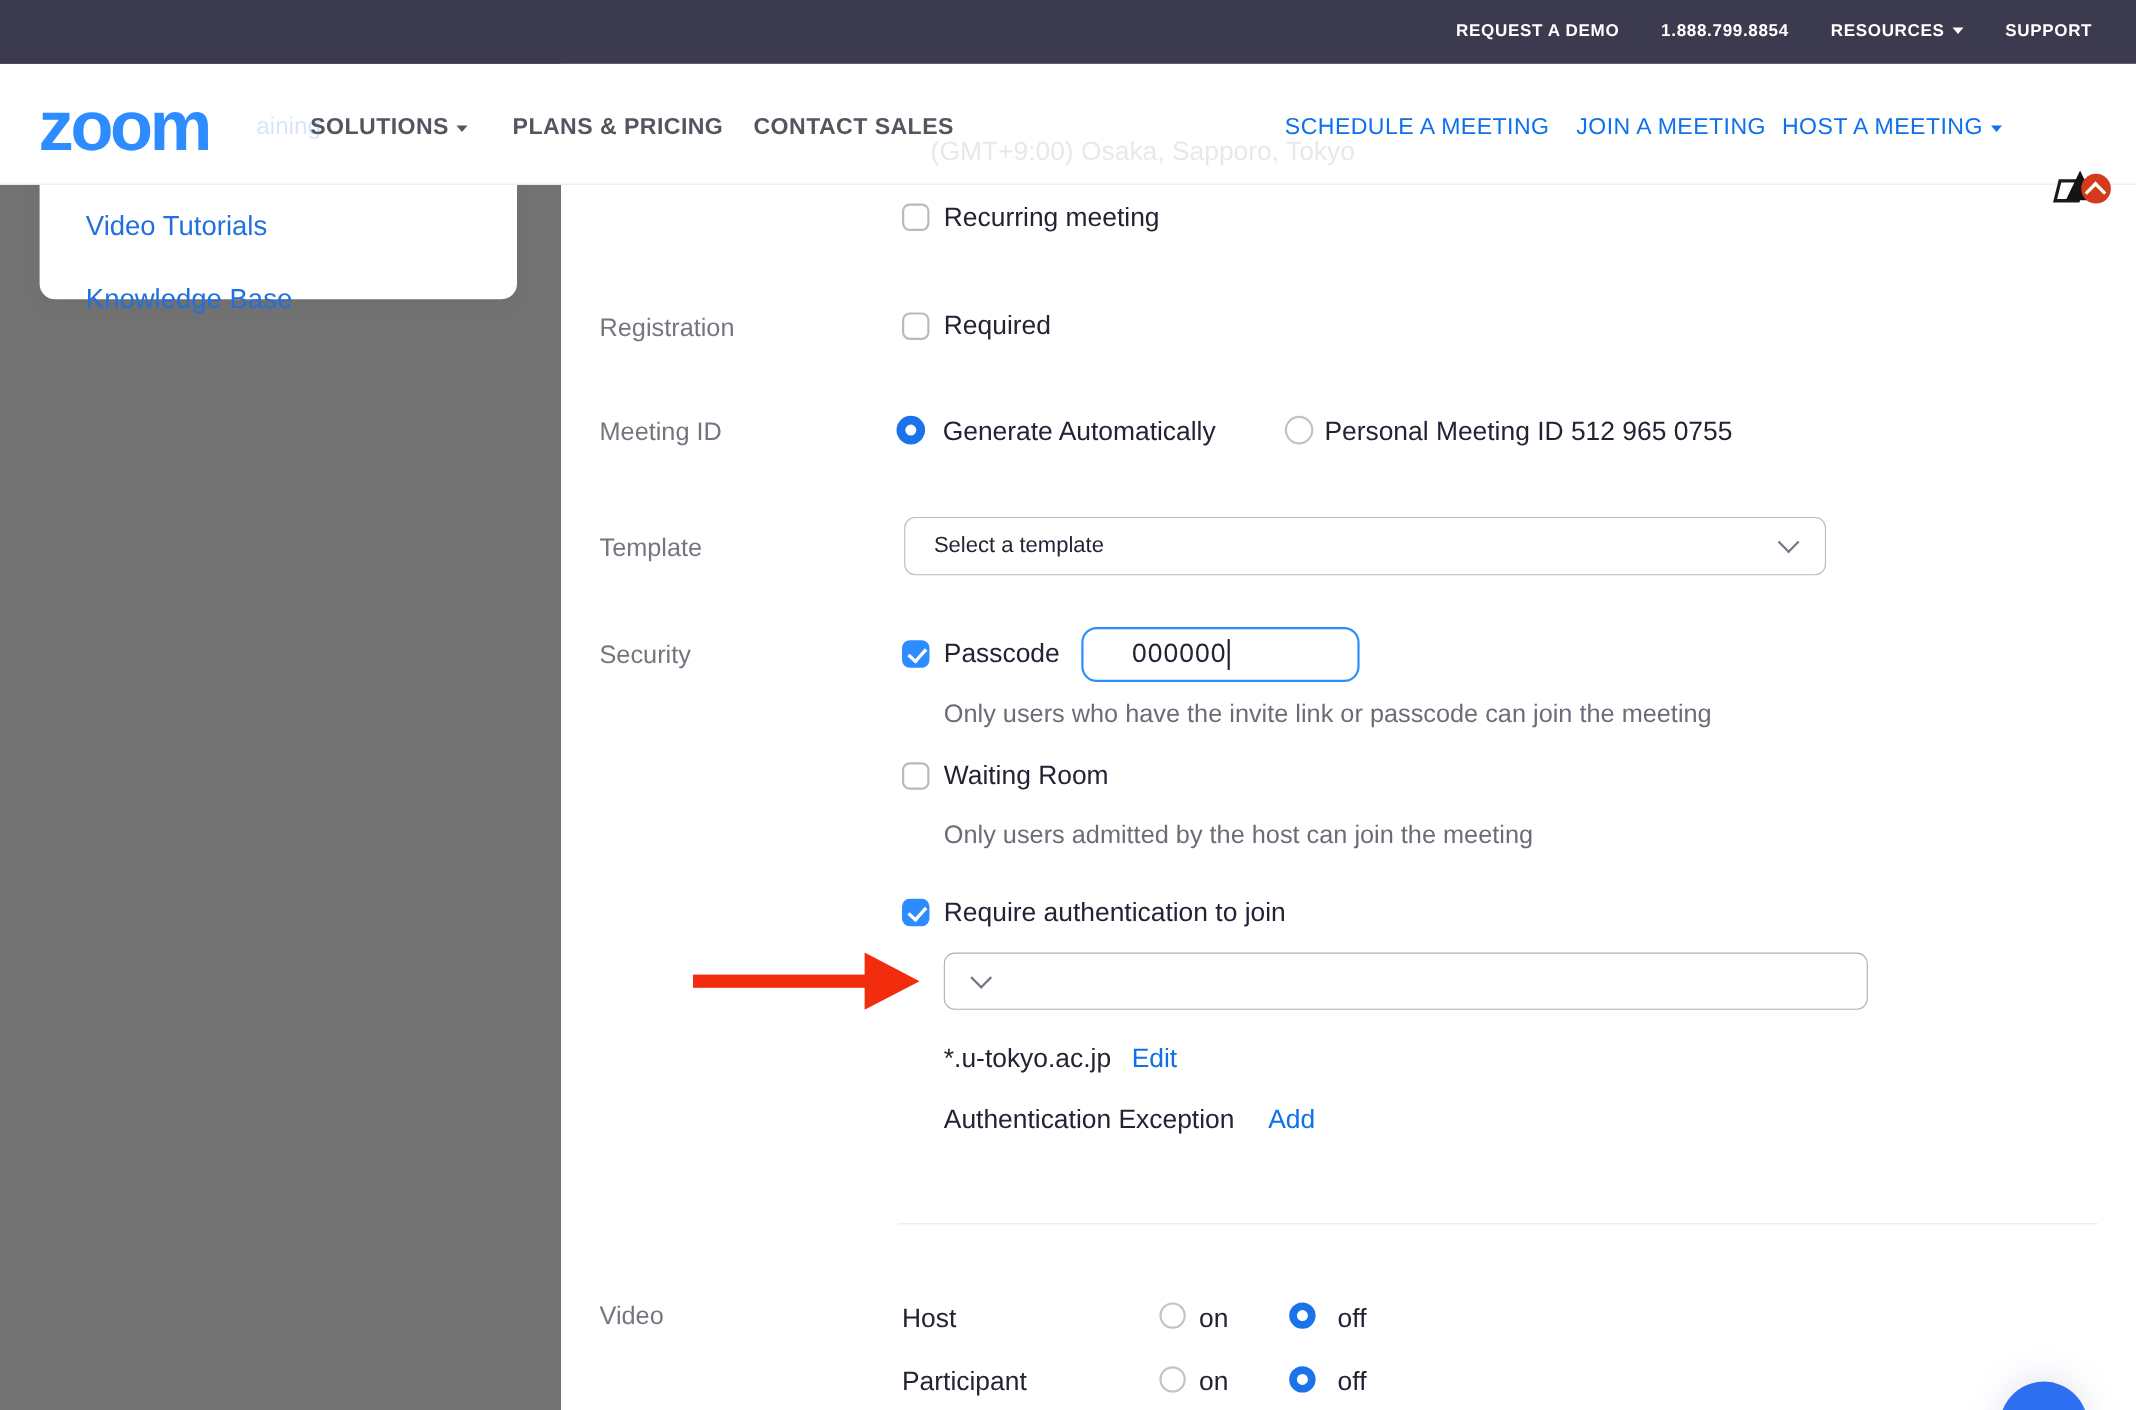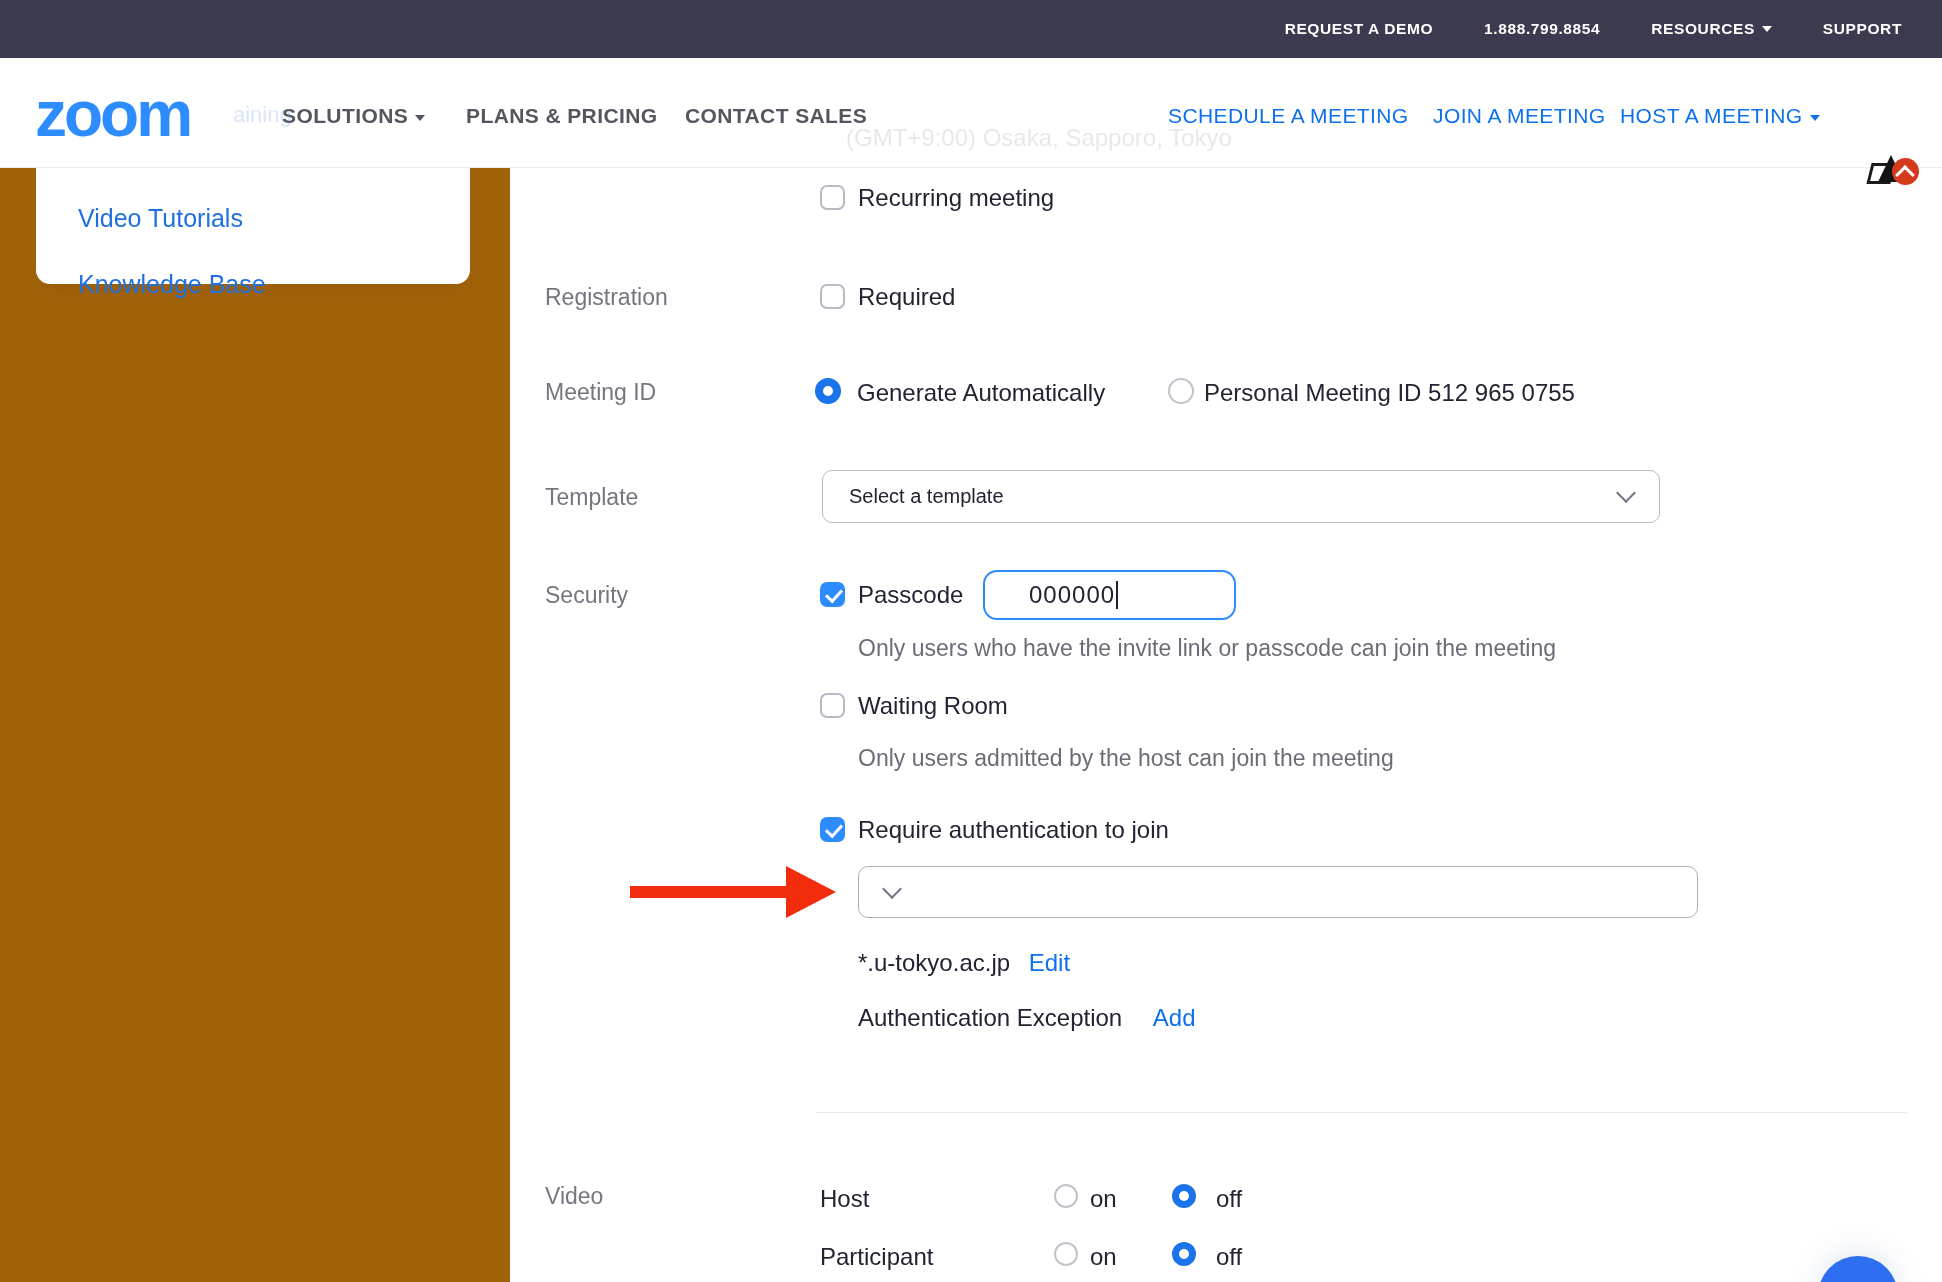--- a/index.html
+++ b/index.html
@@ -4,21 +4,21 @@
 <style>
   html,body{margin:0;padding:0}
   body{
     width:1942px;height:1282px;overflow:hidden;position:relative;
     background:#ffffff;font-family:"Liberation Sans",sans-serif;
     -webkit-font-smoothing:antialiased;
   }
 
   
   .topbar{position:absolute;top:0;left:0;right:0;height:58px;background:#3c3a4e;
-    display:flex;justify-content:flex-end;align-items:center;gap:51px;
+    display:flex;justify-content:flex-end;align-items:center;gap:38px;
     padding-right:40px;box-sizing:border-box;z-index:8}
   .topbar-item{color:#ffffff;font-size:15.5px;font-weight:600;letter-spacing:.6px;cursor:pointer;white-space:nowrap}
   .caret{display:inline-block;width:0;height:0;border-left:5px solid transparent;
     border-right:5px solid transparent;border-top:6px solid currentColor;margin-left:7px;vertical-align:2px}
 
   
   .nav{position:absolute;top:58px;left:0;right:0;height:109px;background:#ffffff;
     border-bottom:1px solid #ececf1;z-index:6}
   .logo{position:absolute;left:35px;top:24px;font-size:64px;font-weight:800;
     color:#2d8cff;letter-spacing:-3px;line-height:1;cursor:pointer}
@@ -32,21 +32,21 @@
   .av-tri{position:absolute;left:9px;top:0;width:0;height:0;border-left:13px solid transparent;border-right:13px solid transparent;border-bottom:27px solid #141414}
   .av-circle{position:absolute;right:0;top:3px;width:27px;height:27px;border-radius:50%;background:#d53a1d}
   .av-chev{position:absolute;right:7px;top:13px;width:11px;height:11px;border-left:3px solid #fff;border-top:3px solid #fff;transform:rotate(45deg)}
 
   
   .ghost{position:absolute;z-index:7;pointer-events:none;white-space:nowrap}
   .ghost-tz{left:846px;top:124px;font-size:24px;color:rgba(95,95,118,0.14)}
   .ghost-frag{left:233px;top:102px;font-size:22px;color:rgba(70,122,220,0.20)}
 
   
-  .sidebar{position:absolute;top:65px;left:0;width:510px;bottom:0;background:#a16207;z-index:1}
+  .sidebar{position:absolute;top:53px;left:0;width:510px;bottom:0;background:#737373;z-index:1}
   .side-card{position:absolute;left:36px;top:42px;width:434px;height:177px;background:#ffffff;
     border-radius:14px;box-shadow:0 10px 22px rgba(60,60,90,.05)}
   .side-link{position:absolute;left:42px;color:#2070e0;font-size:25px;line-height:28px;cursor:pointer;white-space:nowrap}
   .side-link.vt{top:97px}
   .side-link.kb{top:163px}
 
   
   .form-label{position:absolute;color:#75757f;font-size:23px;line-height:28px;white-space:nowrap}
   .row-text{position:absolute;color:#232333;font-size:24px;line-height:28px;white-space:nowrap}
   .helper{position:absolute;color:#6c6c78;font-size:23px;line-height:27px;white-space:nowrap}

